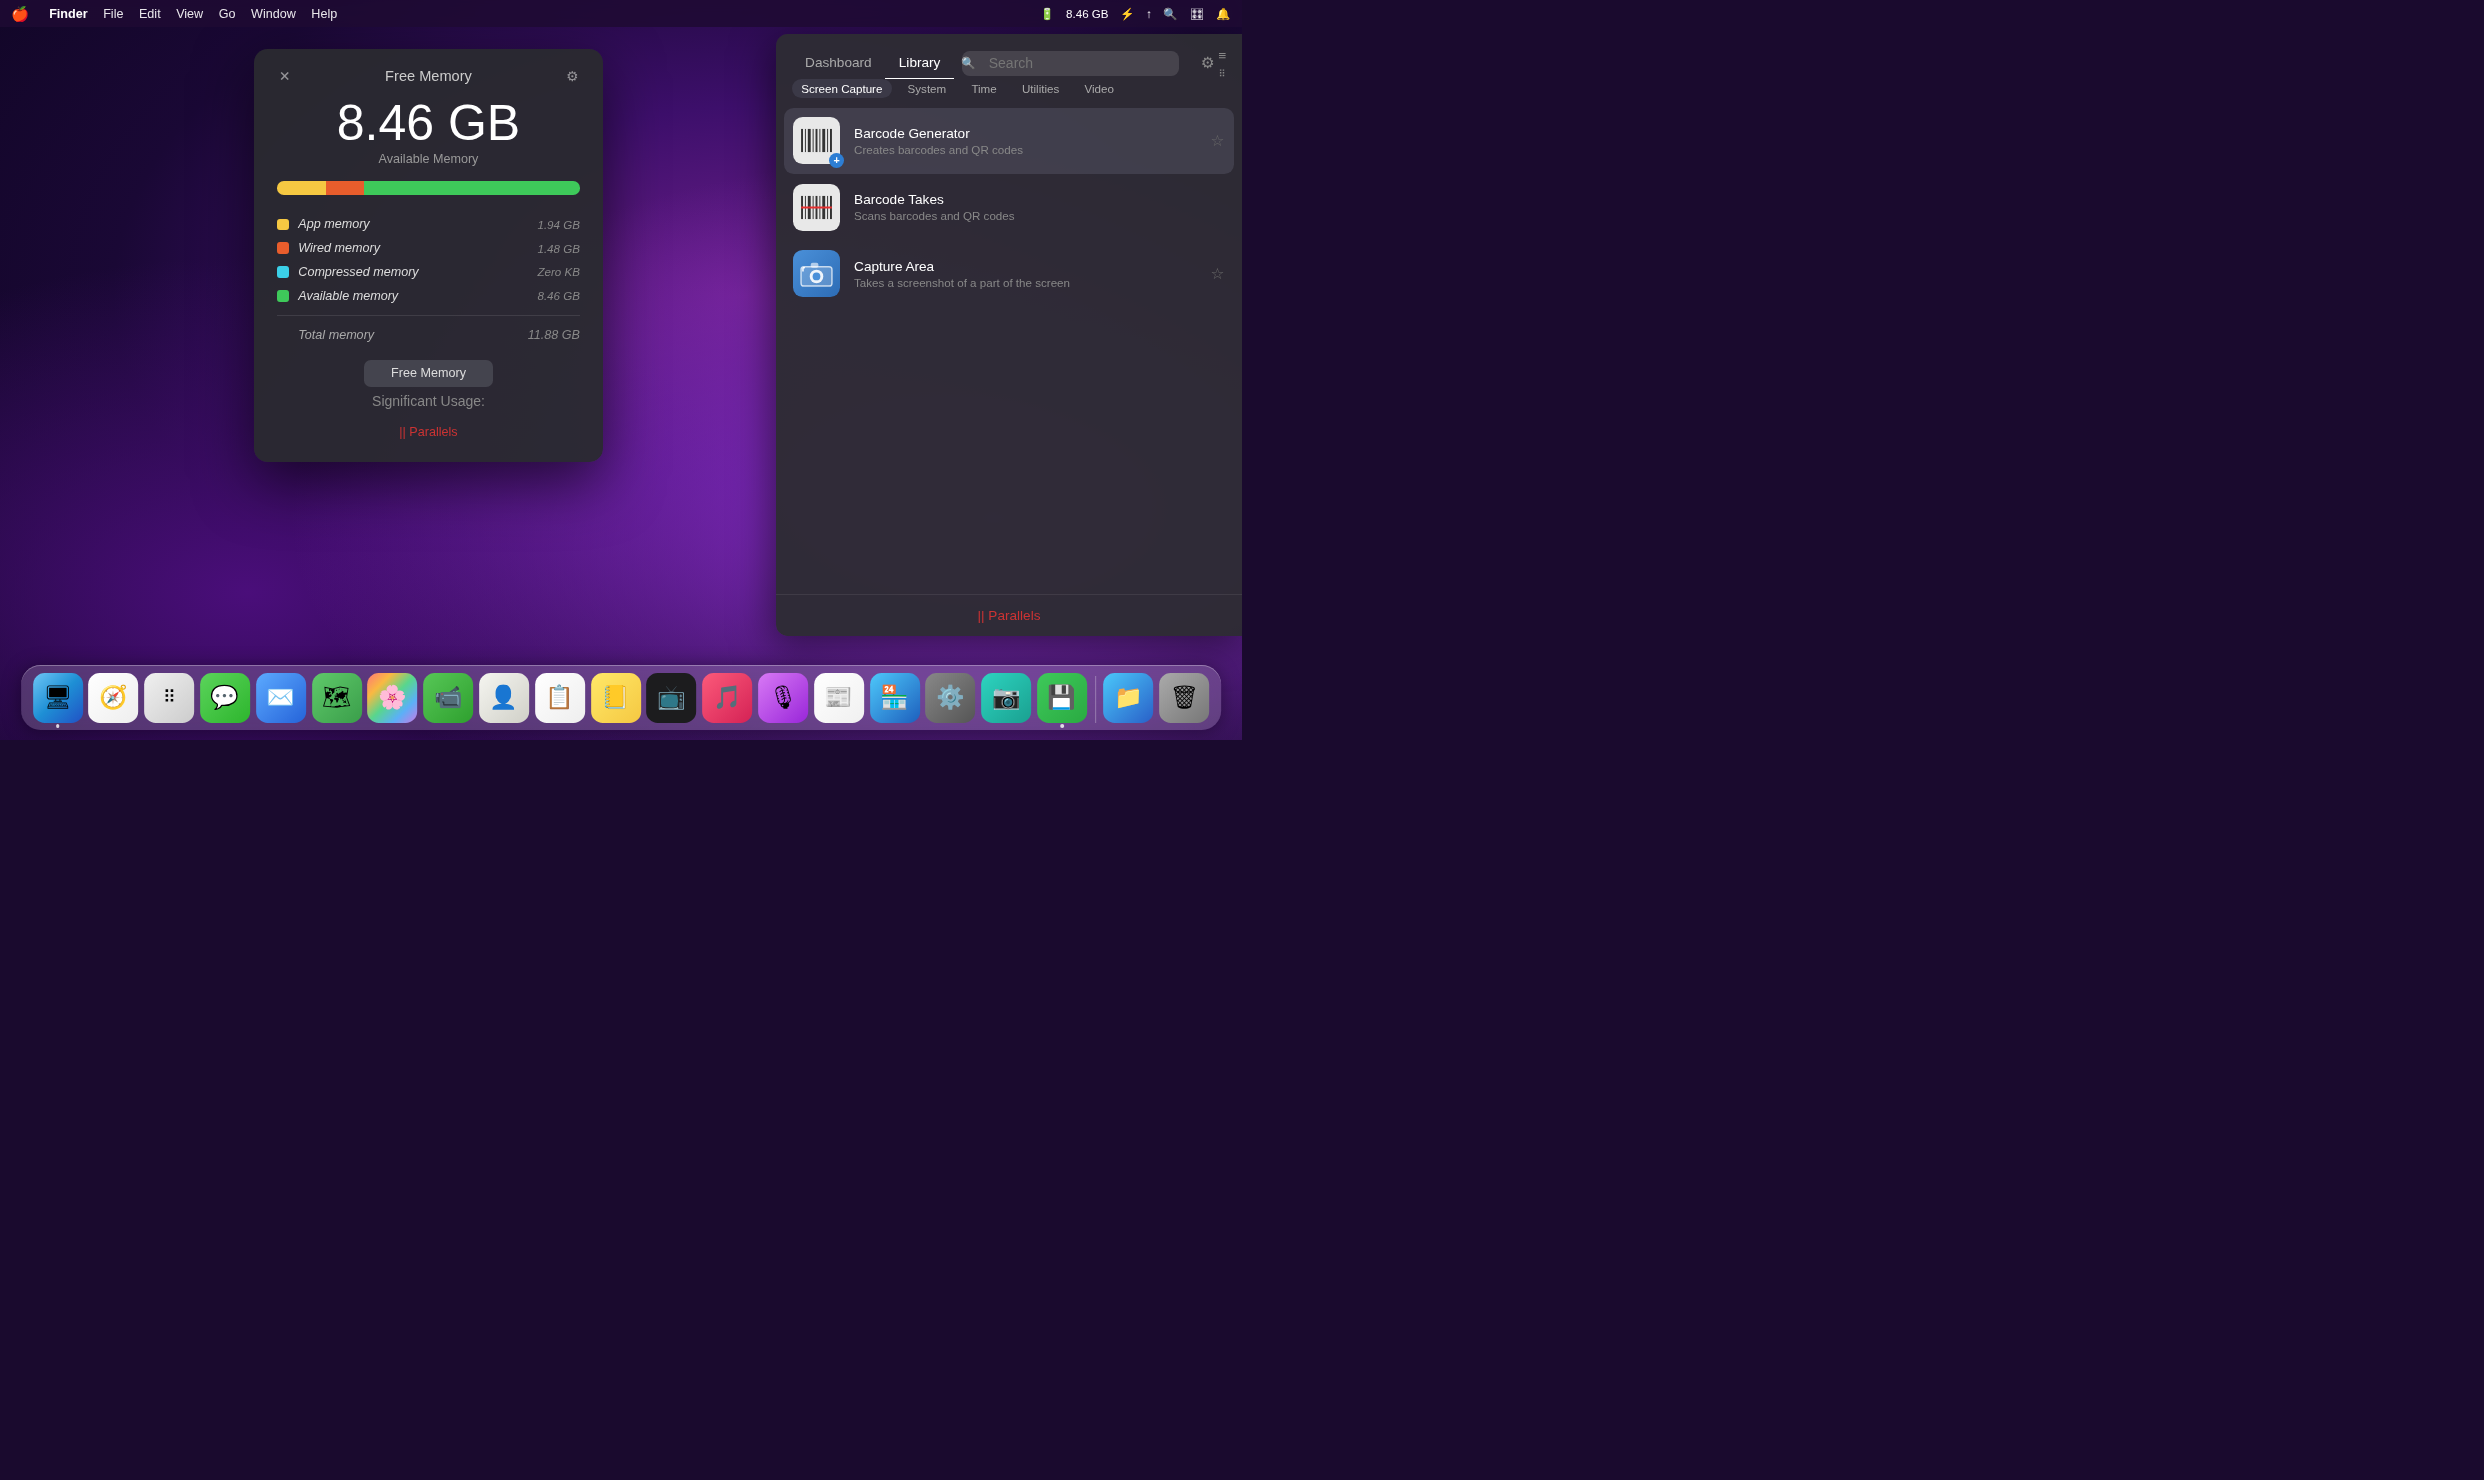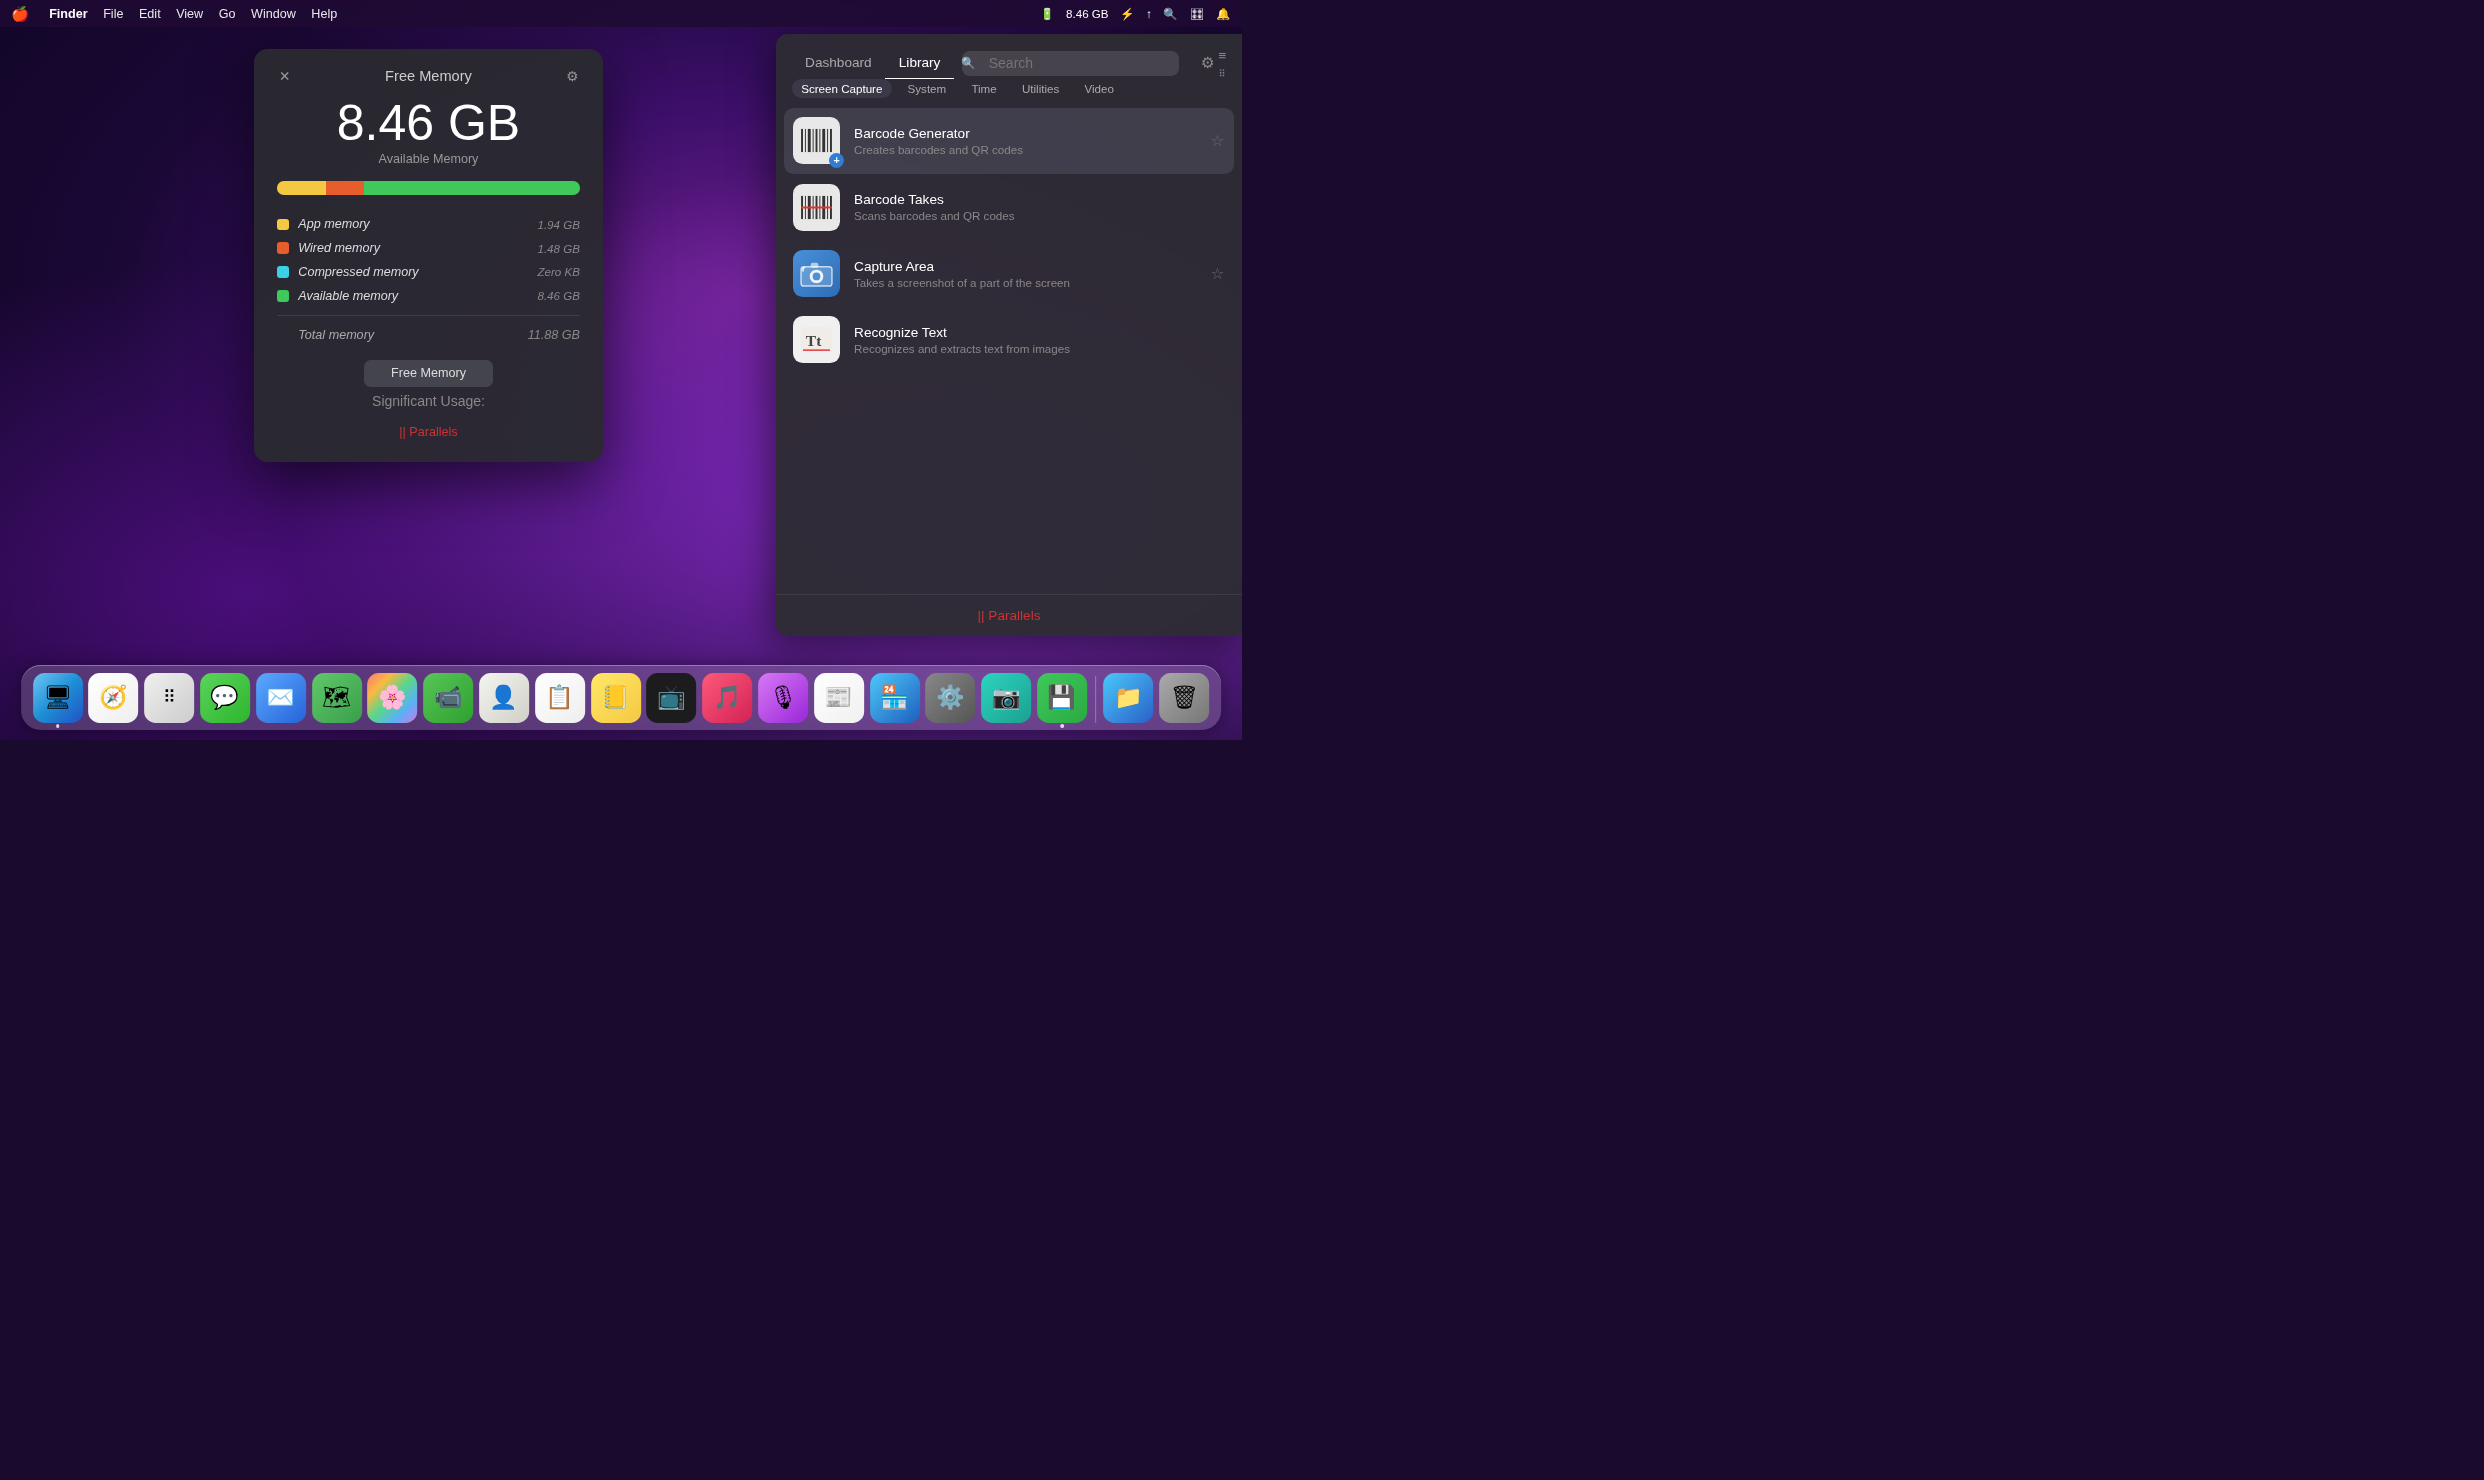--- a/index.html
+++ b/index.html
@@ -618,34 +618,20 @@
       </div>
       <div class="item-text">
         <div class="item-name">Capture Area</div>
         <div class="item-desc">Takes a screenshot of a part of the screen</div>
       </div>
       <span class="item-star">☆</span>
     </div>
 
 
 
-    <div class="list-item">
-      <div class="item-icon icon-tt">
-        <svg width="35" height="29" viewBox="0 0 36 30" style="font-size:22px">
-          <rect x="2" y="2" width="32" height="26" rx="3" fill="#f0ede8"></rect>
-          <text x="7" y="22" font-size="16" font-weight="700" fill="#444" font-family="serif">Tt</text>
-          <line x1="4" y1="26" x2="32" y2="26" stroke="#e83030" stroke-width="1.5"></line>
-        </svg>
-      </div>
-      <div class="item-text">
-        <div class="item-name">Recognize Text</div>
-        <div class="item-desc">Recognizes and extracts text from images</div>
-      </div>
-      <span class="item-star"></span>
-    </div>
 
   </div>
 
   <div class="panel-footer">
     <span class="panel-footer-brand">|| Parallels</span>
   </div>
 </div>
 
 <div class="dock">
   <div class="dock-item app-finder">

